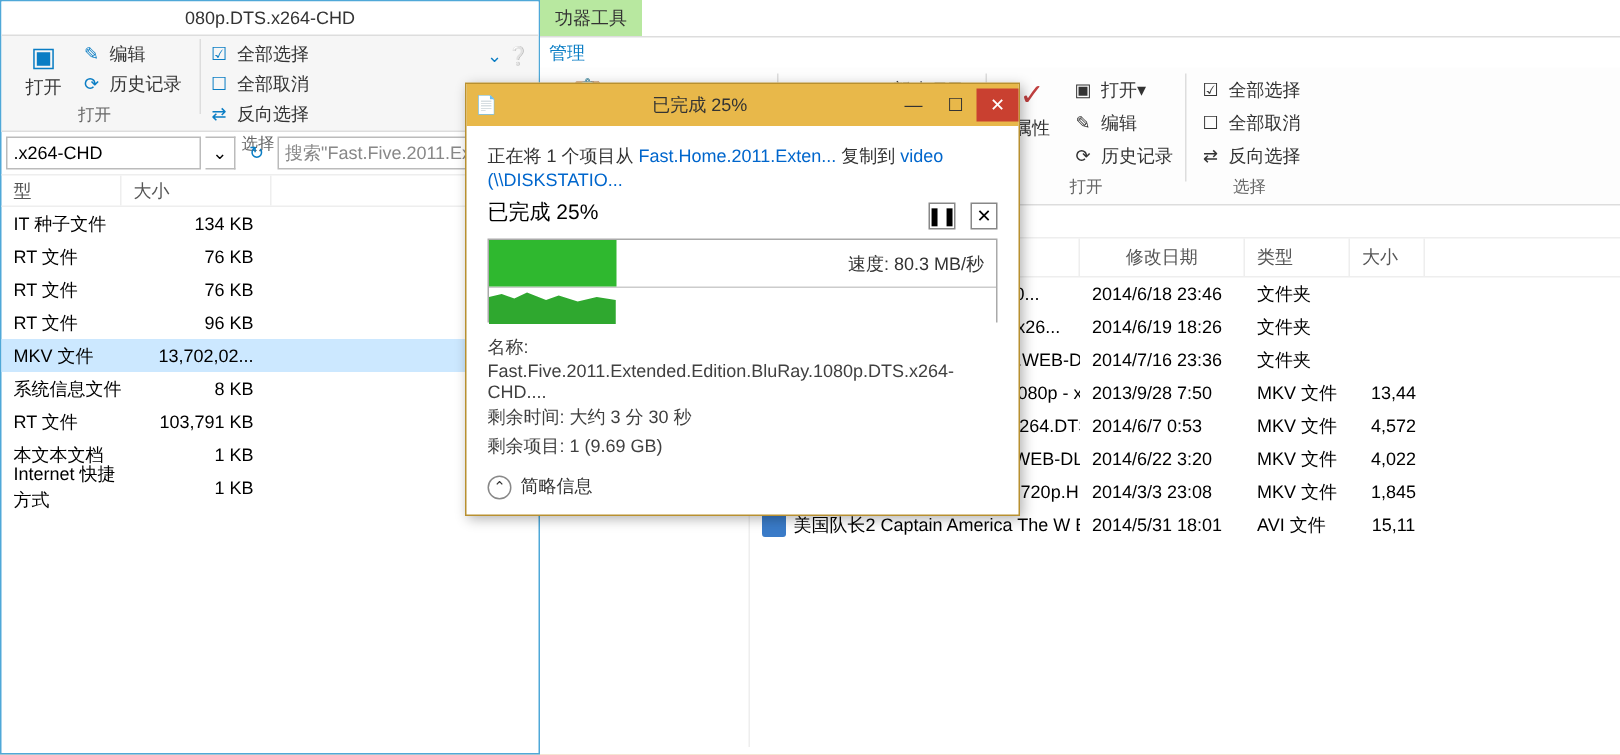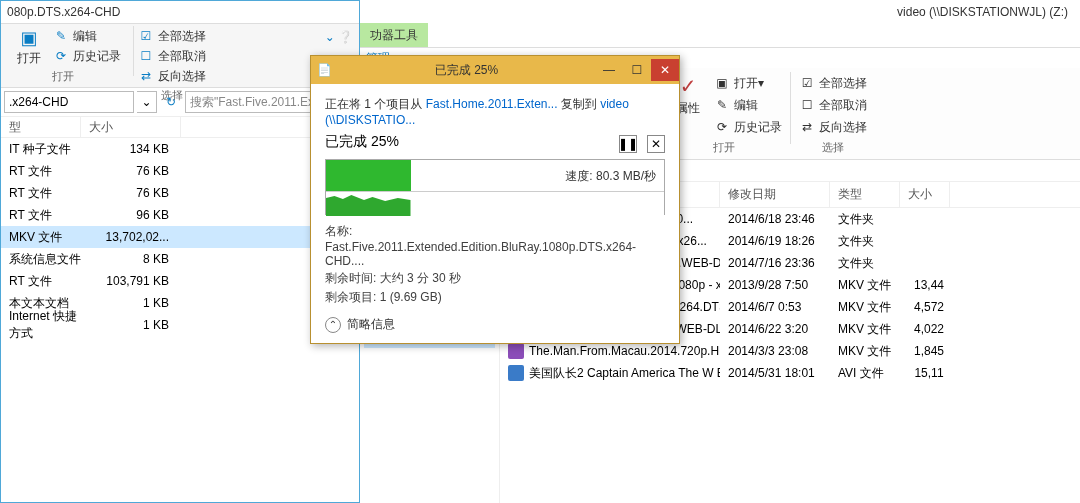--- a/index.html
+++ b/index.html
@@ -1,20 +1,20 @@
 <!DOCTYPE html>
 <html><head>
 <meta charset="utf-8">
 <style>
 * { margin: 0; padding: 0; box-sizing: border-box; font-family: "Segoe UI", "Microsoft YaHei", sans-serif; font-size: 12px; }
 body { width: 1080px; height: 503px; background: linear-gradient(180deg, #4fa8d8 0%, #5ab4dc 55%, #e0b070 80%, #d89850 100%); overflow: hidden; position: relative; }
 
 
 .win-left { position: absolute; left: 0; top: 0; width: 360px; height: 503px; background: #fff; border: 1px solid #4fa8d8; }
-.win-left .title-bar { height: 23px; background: #fff; border-bottom: 1px solid #ddd; display: flex; align-items: center; padding: 0 6px; color: #333; overflow: hidden; }
+.win-left .title-bar { height: 23px; background: #fff; border-bottom: 1px solid #ddd; display: flex; align-items: center; padding: 0 6px; color: #333; overflow: hidden; justify-content: center; }
 .win-left .ribbon { height: 64px; background: #f6f6f6; border-bottom: 1px solid #ddd; display: flex; padding: 2px 4px; }
 .ribbon-group { display: flex; flex-direction: column; align-items: center; margin-right: 8px; }
 .ribbon-btn-big { display: flex; flex-direction: column; align-items: center; width: 48px; color: #333; cursor: pointer; }
 .ribbon-btn-big .ico { width: 24px; height: 24px; display: flex; align-items: center; justify-content: center; color: #0a7dc4; font-size: 18px; }
 .ribbon-btn-sm { display: flex; align-items: center; height: 18px; color: #333; cursor: pointer; margin: 1px 0; }
 .ribbon-btn-sm .ico-sm { width: 16px; height: 16px; margin-right: 4px; display: flex; align-items: center; justify-content: center; color: #0a7dc4; }
 .ribbon-label { font-size: 11px; color: #666; text-align: center; margin-top: 2px; }
 .ribbon-sep { width: 1px; background: #ddd; margin: 0 4px; height: 50px; }
 .help-row { position: absolute; right: 6px; top: 29px; color: #0a7dc4; cursor: pointer; }
 
@@ -55,21 +55,21 @@
 .nav-pane { width: 140px; border-right: 1px solid #eee; padding: 4px; }
 .nav-item { display: flex; align-items: center; height: 22px; padding-left: 4px; cursor: pointer; }
 .nav-item .nico { width: 16px; height: 16px; margin-right: 6px; display: flex; align-items: center; justify-content: center; }
 .nav-item.sub { padding-left: 22px; }
 .nav-item.hdr { font-weight: normal; color: #333; }
 
 .detail-pane { flex: 1; }
 .dp-header { display: flex; height: 26px; border-bottom: 1px solid #eee; }
 .dp-col { padding: 0 8px; display: flex; align-items: center; border-right: 1px solid #eee; color: #555; }
 .dpc1 { width: 220px; }
-.dpc2 { width: 110px; }
+.dpc2 { width: 110px; justify-content: center; }
 .dpc3 { width: 70px; }
 .dpc4 { width: 50px; }
 .dp-row { display: flex; height: 22px; align-items: center; }
 .dp-row .d1 { width: 220px; padding-left: 8px; display: flex; align-items: center; overflow: hidden; white-space: nowrap; }
 .dp-row .d1 .fico { width: 16px; height: 16px; margin-right: 5px; flex: none; }
 .dp-row .d2 { width: 110px; padding-left: 8px; }
 .dp-row .d3 { width: 70px; padding-left: 8px; }
 .dp-row .d4 { width: 50px; padding-left: 8px; text-align: center; }
 .fico-folder { background: #fdd766; border-radius: 1px; }
 .fico-mkv { background: #8b4db8; border-radius: 2px; }
@@ -202,23 +202,20 @@
         </div>
         <div class="fl-row">
           <div class="c1">Internet 快捷方式</div>
           <div class="c2">1 KB</div>
         </div>
       </div>
   </div>
 </div>
 
 <div class="win-right">
-  <div class="title-bar-r">
-    <span>video (\\DISKSTATIONWJL) (Z:)</span>
-  </div>
   <div class="tab-row">
     <div class="tab" style="background:#b8e8a0;color:#333;padding:4px 10px;"><span>功器工具</span></div>
   </div>
   <div style="height:20px;display:flex;align-items:center;padding:0 6px;color:#0a7dc4;">
     <span class="tab" style="color:#0a7dc4;">管理</span>
   </div>
   <div class="ribbon-r">
     <div class="rg">
       <div class="rg-row">
         <div class="rbtn">

